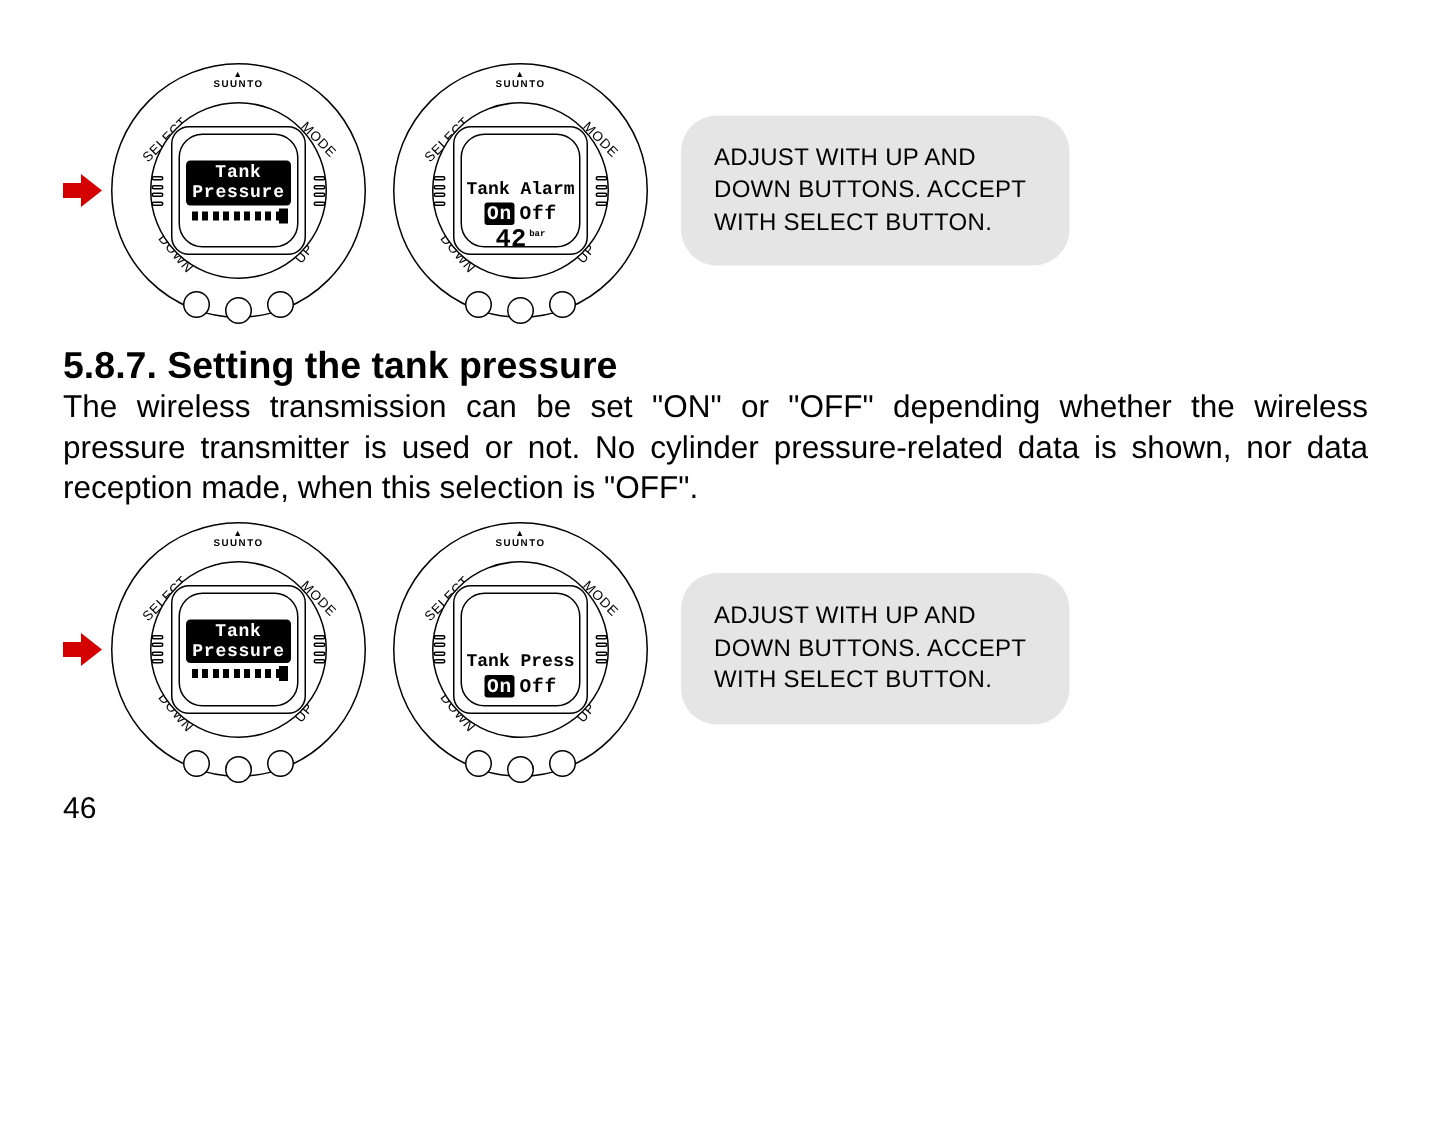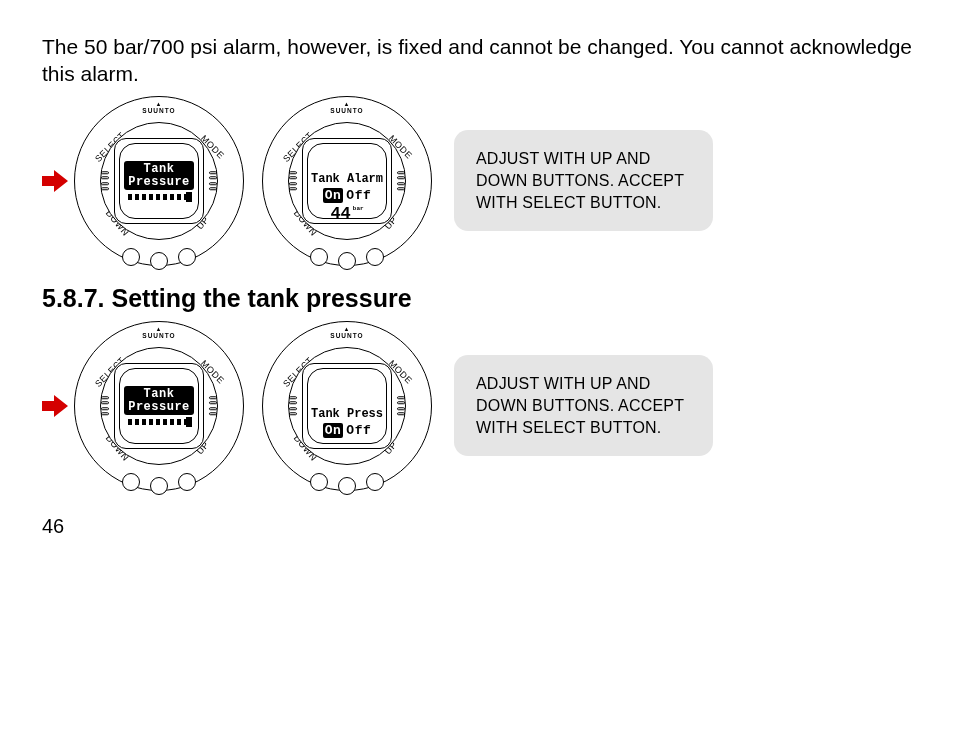--- a/index.html
+++ b/index.html
@@ -35,32 +35,32 @@
     margin-right: 6px;
   }
   .watches {
     display: flex;
     align-items: center;
     gap: 18px;
     margin-right: 22px;
   }
   .callout {
     background: #e5e5e5;
-    border-radius: 14px;
+    border-radius: 24px;
     padding: 18px 22px;
     font-size: 16px;
     line-height: 1.35;
     max-width: 215px;
     font-family: Arial, Helvetica, sans-serif;
     font-stretch: condensed;
     letter-spacing: 0.2px;
   }
   .pgnum {
     font-size: 20px;
-    margin-top: 24px;
+    margin-top: 10px;
   }
 
   
   .watch {
     position: relative;
     width: 170px;
     height: 170px;
   }
   .watch .bezel-outer {
     position: absolute;
@@ -225,21 +225,20 @@
     height:10px;
     background:#000;
   }
 
 </style>
 </head>
 <body>
 
 <div class="page">
 
-  <p class="para">The 50 bar/700 psi alarm, however, is fixed and cannot be changed. You cannot acknowledge this alarm.</p>
 
   <div class="illus-row">
     <svg class="red-arrow" width="26" height="22" viewBox="0 0 26 22">
       <polygon points="0,6 12,6 12,0 26,11 12,22 12,16 0,16" fill="#d40000"></polygon>
     </svg>
 
     <div class="watches">
 
       <div class="watch">
         <div class="bezel-outer"></div>
@@ -295,35 +294,36 @@
             <div class="grip"></div>
           </div>
         <div class="screen-outer"></div>
         <div class="screen-inner">
           <div class="screen-heading">Tank Alarm</div>
           <div class="onoff-row">
             <span class="sel">On</span>
             <span>Off</span>
           </div>
           <div class="bar-row">
-            <span>44</span>
+            <span>42</span>
             <span class="unit">bar</span>
           </div>
         </div>
         <div class="bez-btn btn-b1"></div>
         <div class="bez-btn btn-b2"></div>
         <div class="bez-btn btn-b3"></div>
       </div>
 
     </div>
 
     <div class="callout">ADJUST WITH UP AND DOWN BUTTONS. ACCEPT WITH SELECT BUTTON.</div>
   </div>
 
   <p class="heading">5.8.7. Setting the tank pressure</p>
+  <p class="para">The wireless transmission can be set "ON" or "OFF" depending whether the wireless pressure transmitter is used or not. No cylinder pressure-related data is shown, nor data reception made, when this selection is "OFF".</p>
 
   <div class="illus-row">
     <svg class="red-arrow" width="26" height="22" viewBox="0 0 26 22">
       <polygon points="0,6 12,6 12,0 26,11 12,22 12,16 0,16" fill="#d40000"></polygon>
     </svg>
 
     <div class="watches">
 
       <div class="watch">
         <div class="bezel-outer"></div>

